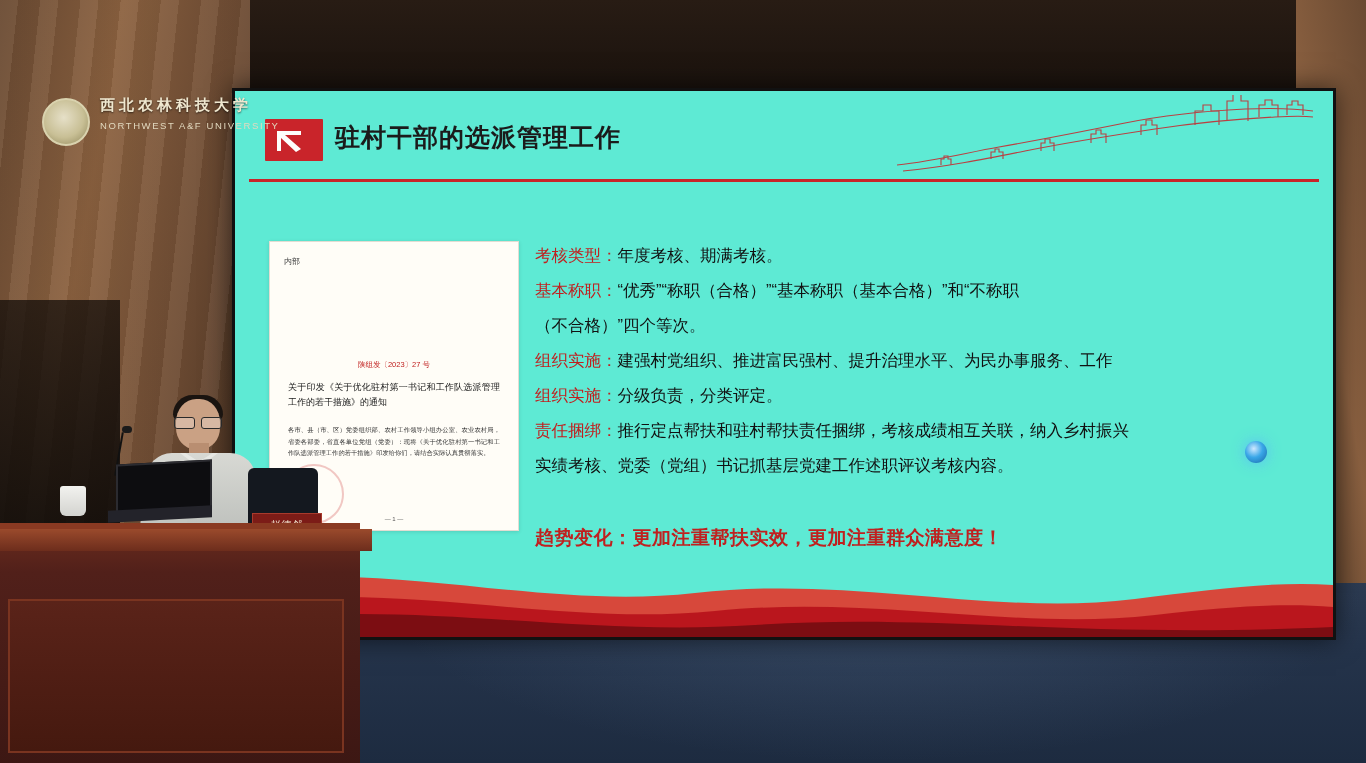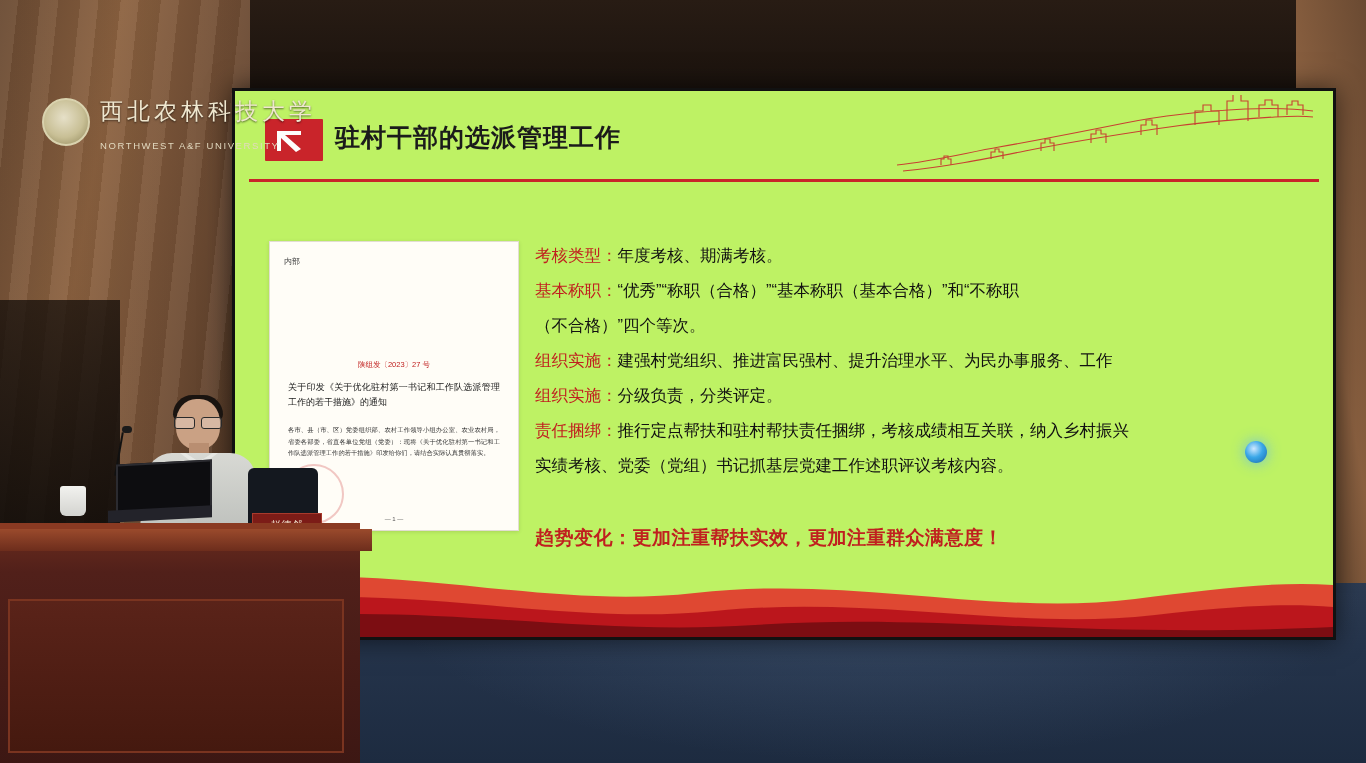--- a/index.html
+++ b/index.html
@@ -66,21 +66,21 @@
     position: absolute;
     left: 232px; top: 88px;
     width: 1104px; height: 552px;
     background: #111;
     box-shadow: 0 0 24px rgba(0,0,0,0.6);
   }
   .screen {
     position: absolute;
     left: 3px; top: 3px;
     width: 1098px; height: 546px;
-    background: #bef264;
+    background: #5eead4;
     overflow: hidden;
   }
 
   
   .slide-header {
     position: absolute;
     left: 0; top: 0; width: 100%; height: 92px;
   }
   .party-emblem {
     position: absolute;
@@ -254,30 +254,30 @@
     position: absolute;
     left: 42px; top: 98px;
     width: 44px; height: 44px;
     border-radius: 50%;
     background: radial-gradient(circle at 45% 40%, #e6e0c8 0%, #c8bf95 55%, #8d8457 100%);
     border: 2px solid #d9d2ae;
   }
   .uni-name-cn {
     position: absolute;
     left: 100px; top: 96px;
-    font-size: 23px;
-    font-weight: normal;
+    font-size: 15px;
+    font-weight: bold;
     color: #efe7cf;
     letter-spacing: 4px;
     text-shadow: 0 1px 2px rgba(0,0,0,0.6);
     white-space: nowrap;
   }
   .uni-name-en {
     position: absolute;
-    left: 100px; top: 140px;
+    left: 100px; top: 120px;
     font-size: 9.5px;
     color: #e2d9bf;
     letter-spacing: 1.6px;
     white-space: nowrap;
   }
 
   
   .speaker {
     position: absolute;
     left: 140px; top: 395px;

